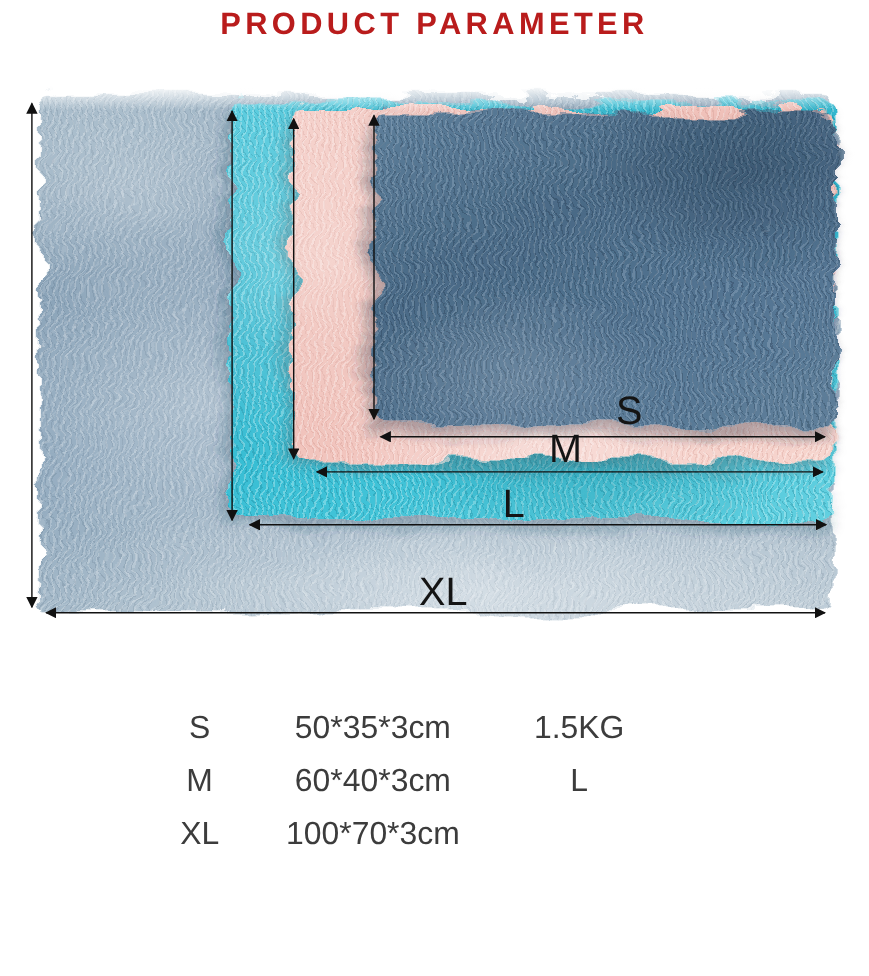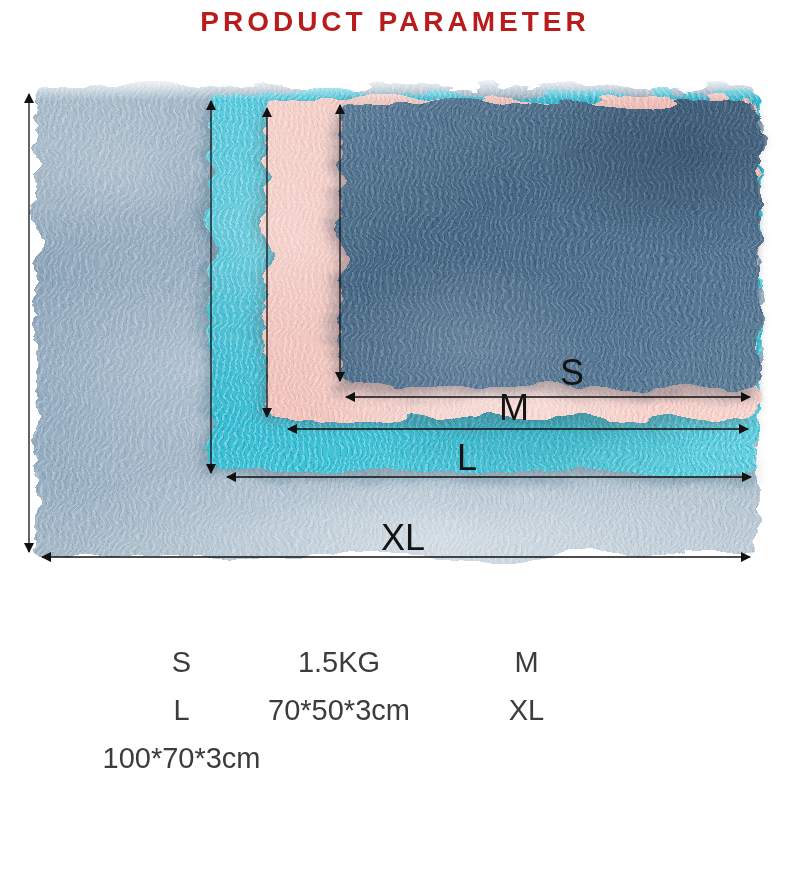--- a/index.html
+++ b/index.html
@@ -163,24 +163,25 @@
     </svg>
 
     <div class="size-label lbl-s">S</div>
     <div class="size-label lbl-m">M</div>
     <div class="size-label lbl-l">L</div>
     <div class="size-label lbl-xl">XL</div>
   </div>
 
   <div class="spec-table">
     <div class="cell">S</div>
+    <div class="cell">50*35*3cm</div>
     <div class="cell">1.5KG</div>
 
     <div class="cell">M</div>
+    <div class="cell">60*40*3cm</div>
 
     <div class="cell">L</div>
-    <div class="cell">70*50*3cm</div>
 
     <div class="cell">XL</div>
     <div class="cell">100*70*3cm</div>
   </div>
 
 </div>
 
 </body></html>

